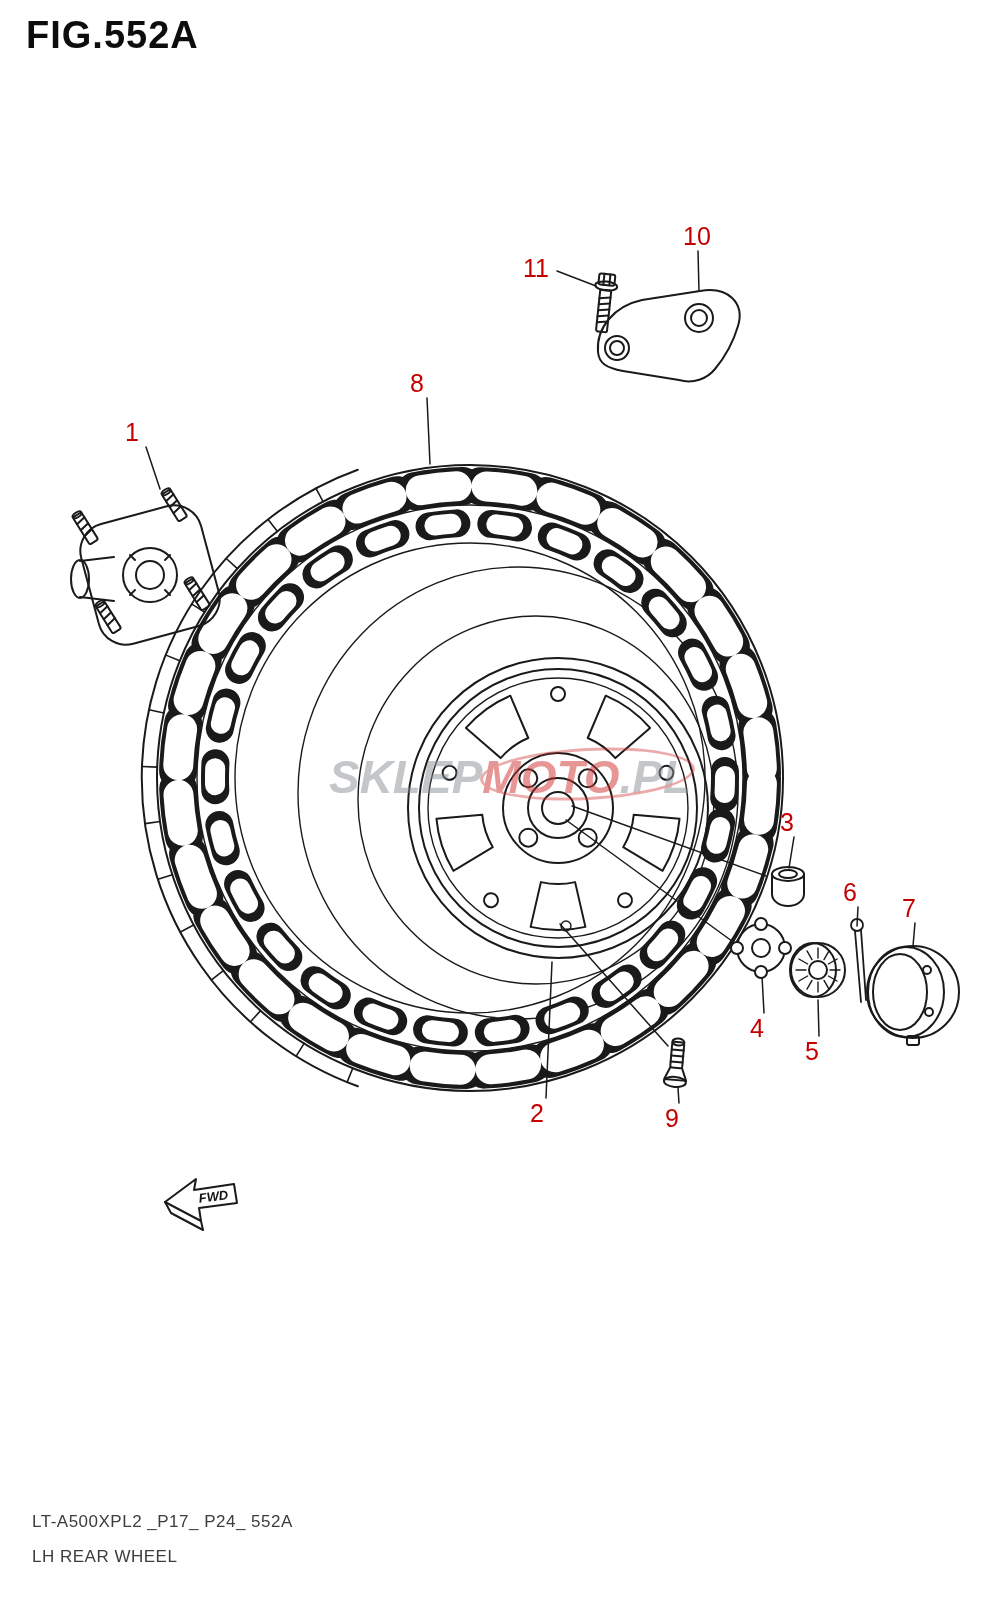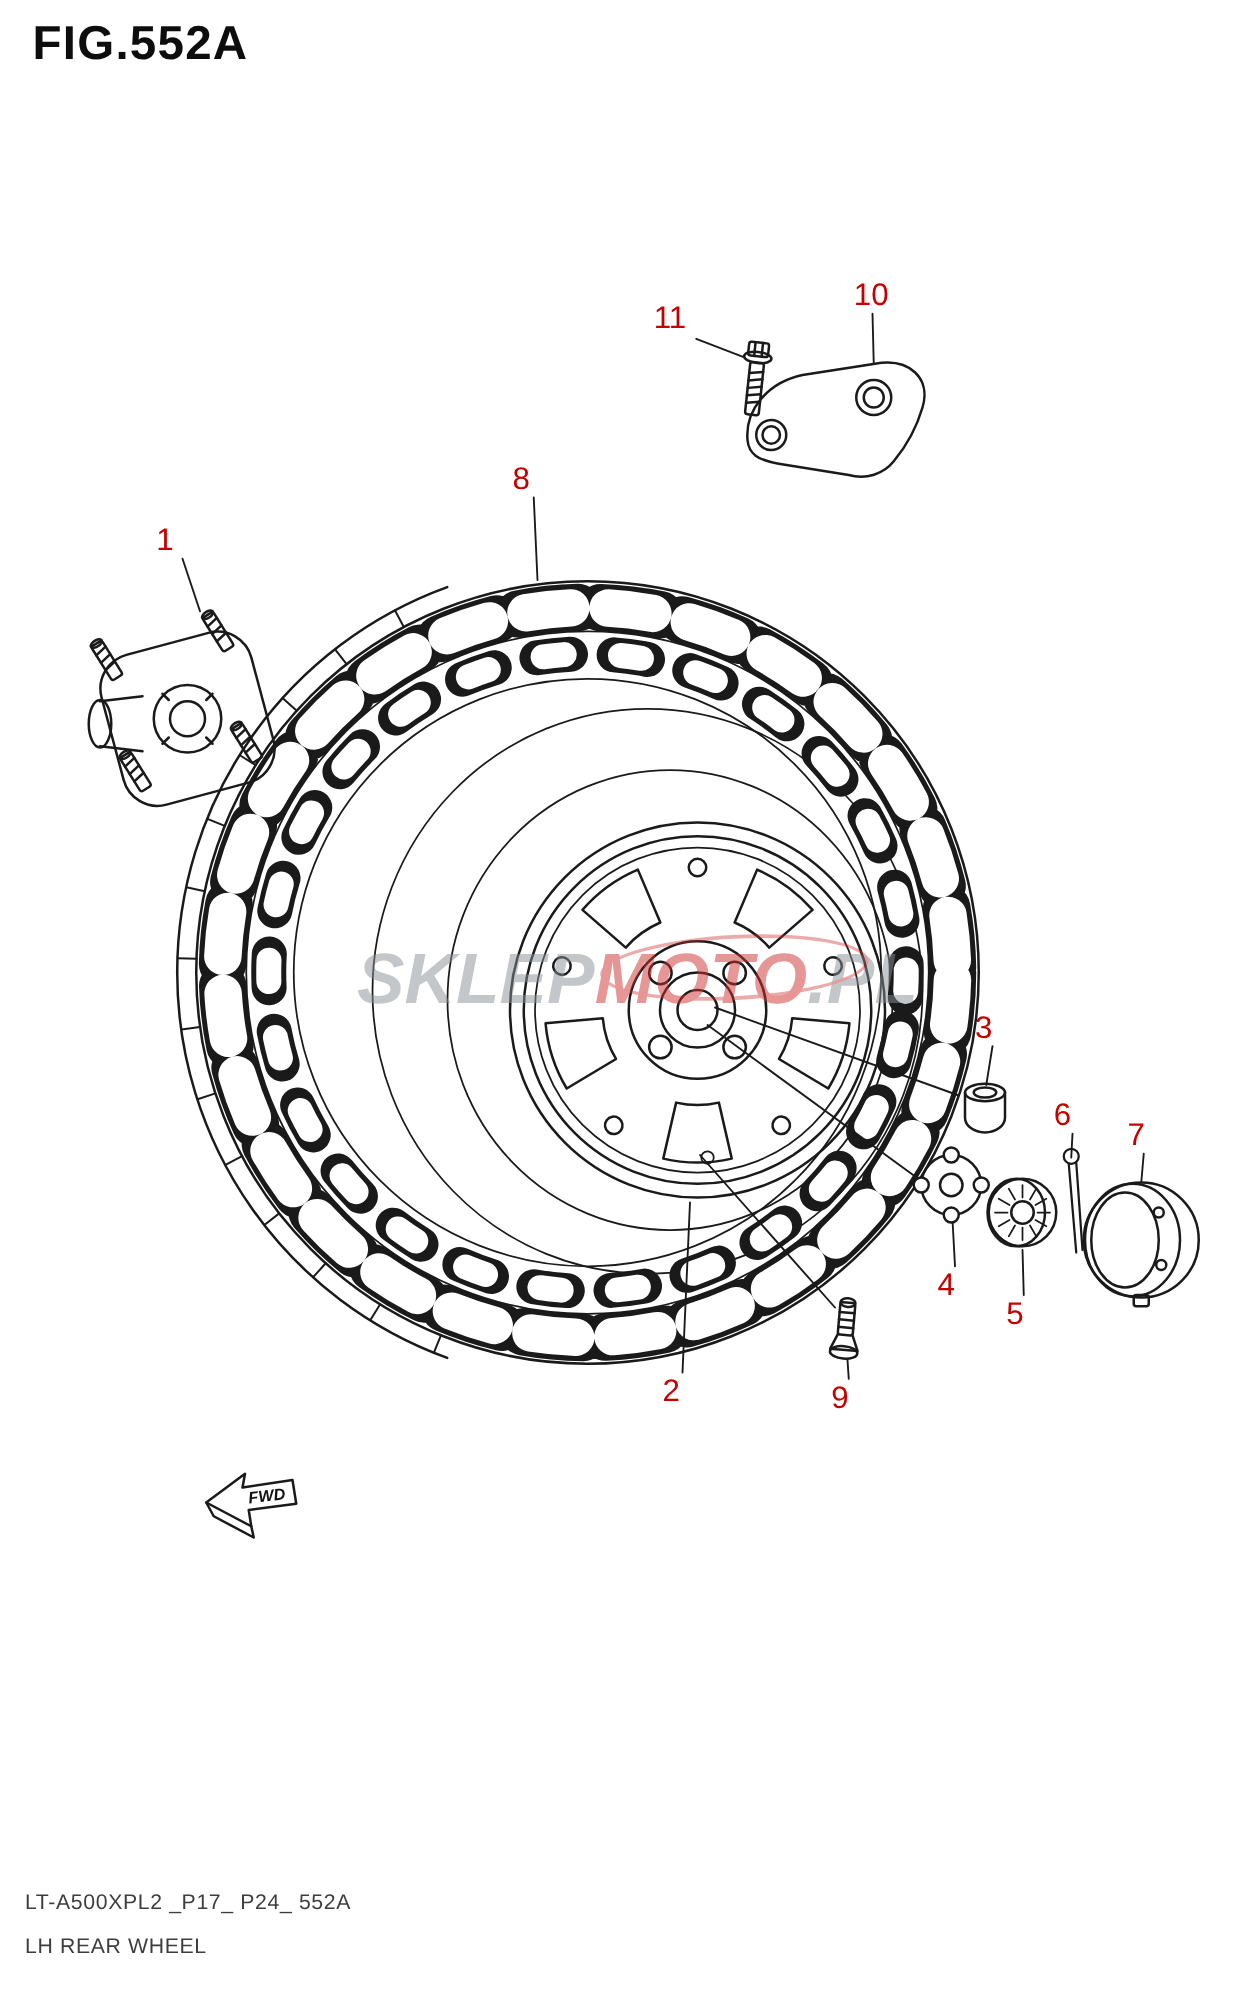--- a/index.html
+++ b/index.html
@@ -15,32 +15,32 @@
     position:absolute; left:26px; top:14px;
     font-size:38px; font-weight:bold; letter-spacing:1px; color:#0d0d0d;
   }
 
   .callout {
     position:absolute; width:30px; height:30px; line-height:30px;
     font-size:25px; color:#c40000;
   }
 
   .footer {
-    position:absolute; left:20px; color:#3d3d3d; font-size:17px; letter-spacing:.5px;
+    position:absolute; left:32px; color:#3d3d3d; font-size:17px; letter-spacing:.5px;
   }
   #footer-code { top:1512px; }
   #footer-name { top:1547px; }
 
   .watermark {
     position:absolute; left:230px; top:750px; width:560px;
     opacity:.5; pointer-events:none;
   }
   .wm-main {
     position:relative; text-align:center; white-space:nowrap;
-    font-size:57px; font-weight:bold; font-style:italic; color:#8a9097;
+    font-size:46px; font-weight:bold; font-style:italic; color:#8a9097;
   }
   .wm-red { color:#d03030; }
   .wm-ellipse {
     position:absolute; left:50%; margin-left:-30px; top:-2px;
     width:215px; height:52px; border:3px solid rgba(208,48,48,.8);
     border-radius:50%; transform:rotate(-3deg);
   }
   .wm-sub {
     text-align:center; font-size:12px; font-style:italic; color:#c03636;
     letter-spacing:3px; margin-top:2px;
@@ -259,21 +259,21 @@
   <div class="watermark">
     <div class="wm-main">
       <span class="wm-grey">SKLEP</span><span class="wm-red">MOTO</span><span class="wm-grey">.PL</span>
       <span class="wm-ellipse"></span>
     </div>
   </div>
 
   <div id="callout-layer">
       <div class="callout" style="left: 125px; top: 417px;">1</div>
       <div class="callout" style="left: 410px; top: 368px;">8</div>
-      <div class="callout" style="left: 523px; top: 239px;">11</div>
+      <div class="callout" style="left: 523px; top: 253px;">11</div>
       <div class="callout" style="left: 683px; top: 221px;">10</div>
       <div class="callout" style="left: 780px; top: 807px;">3</div>
       <div class="callout" style="left: 843px; top: 877px;">6</div>
       <div class="callout" style="left: 902px; top: 893px;">7</div>
       <div class="callout" style="left: 750px; top: 1013px;">4</div>
       <div class="callout" style="left: 805px; top: 1036px;">5</div>
       <div class="callout" style="left: 530px; top: 1098px;">2</div>
       <div class="callout" style="left: 665px; top: 1103px;">9</div>
     </div>
 

